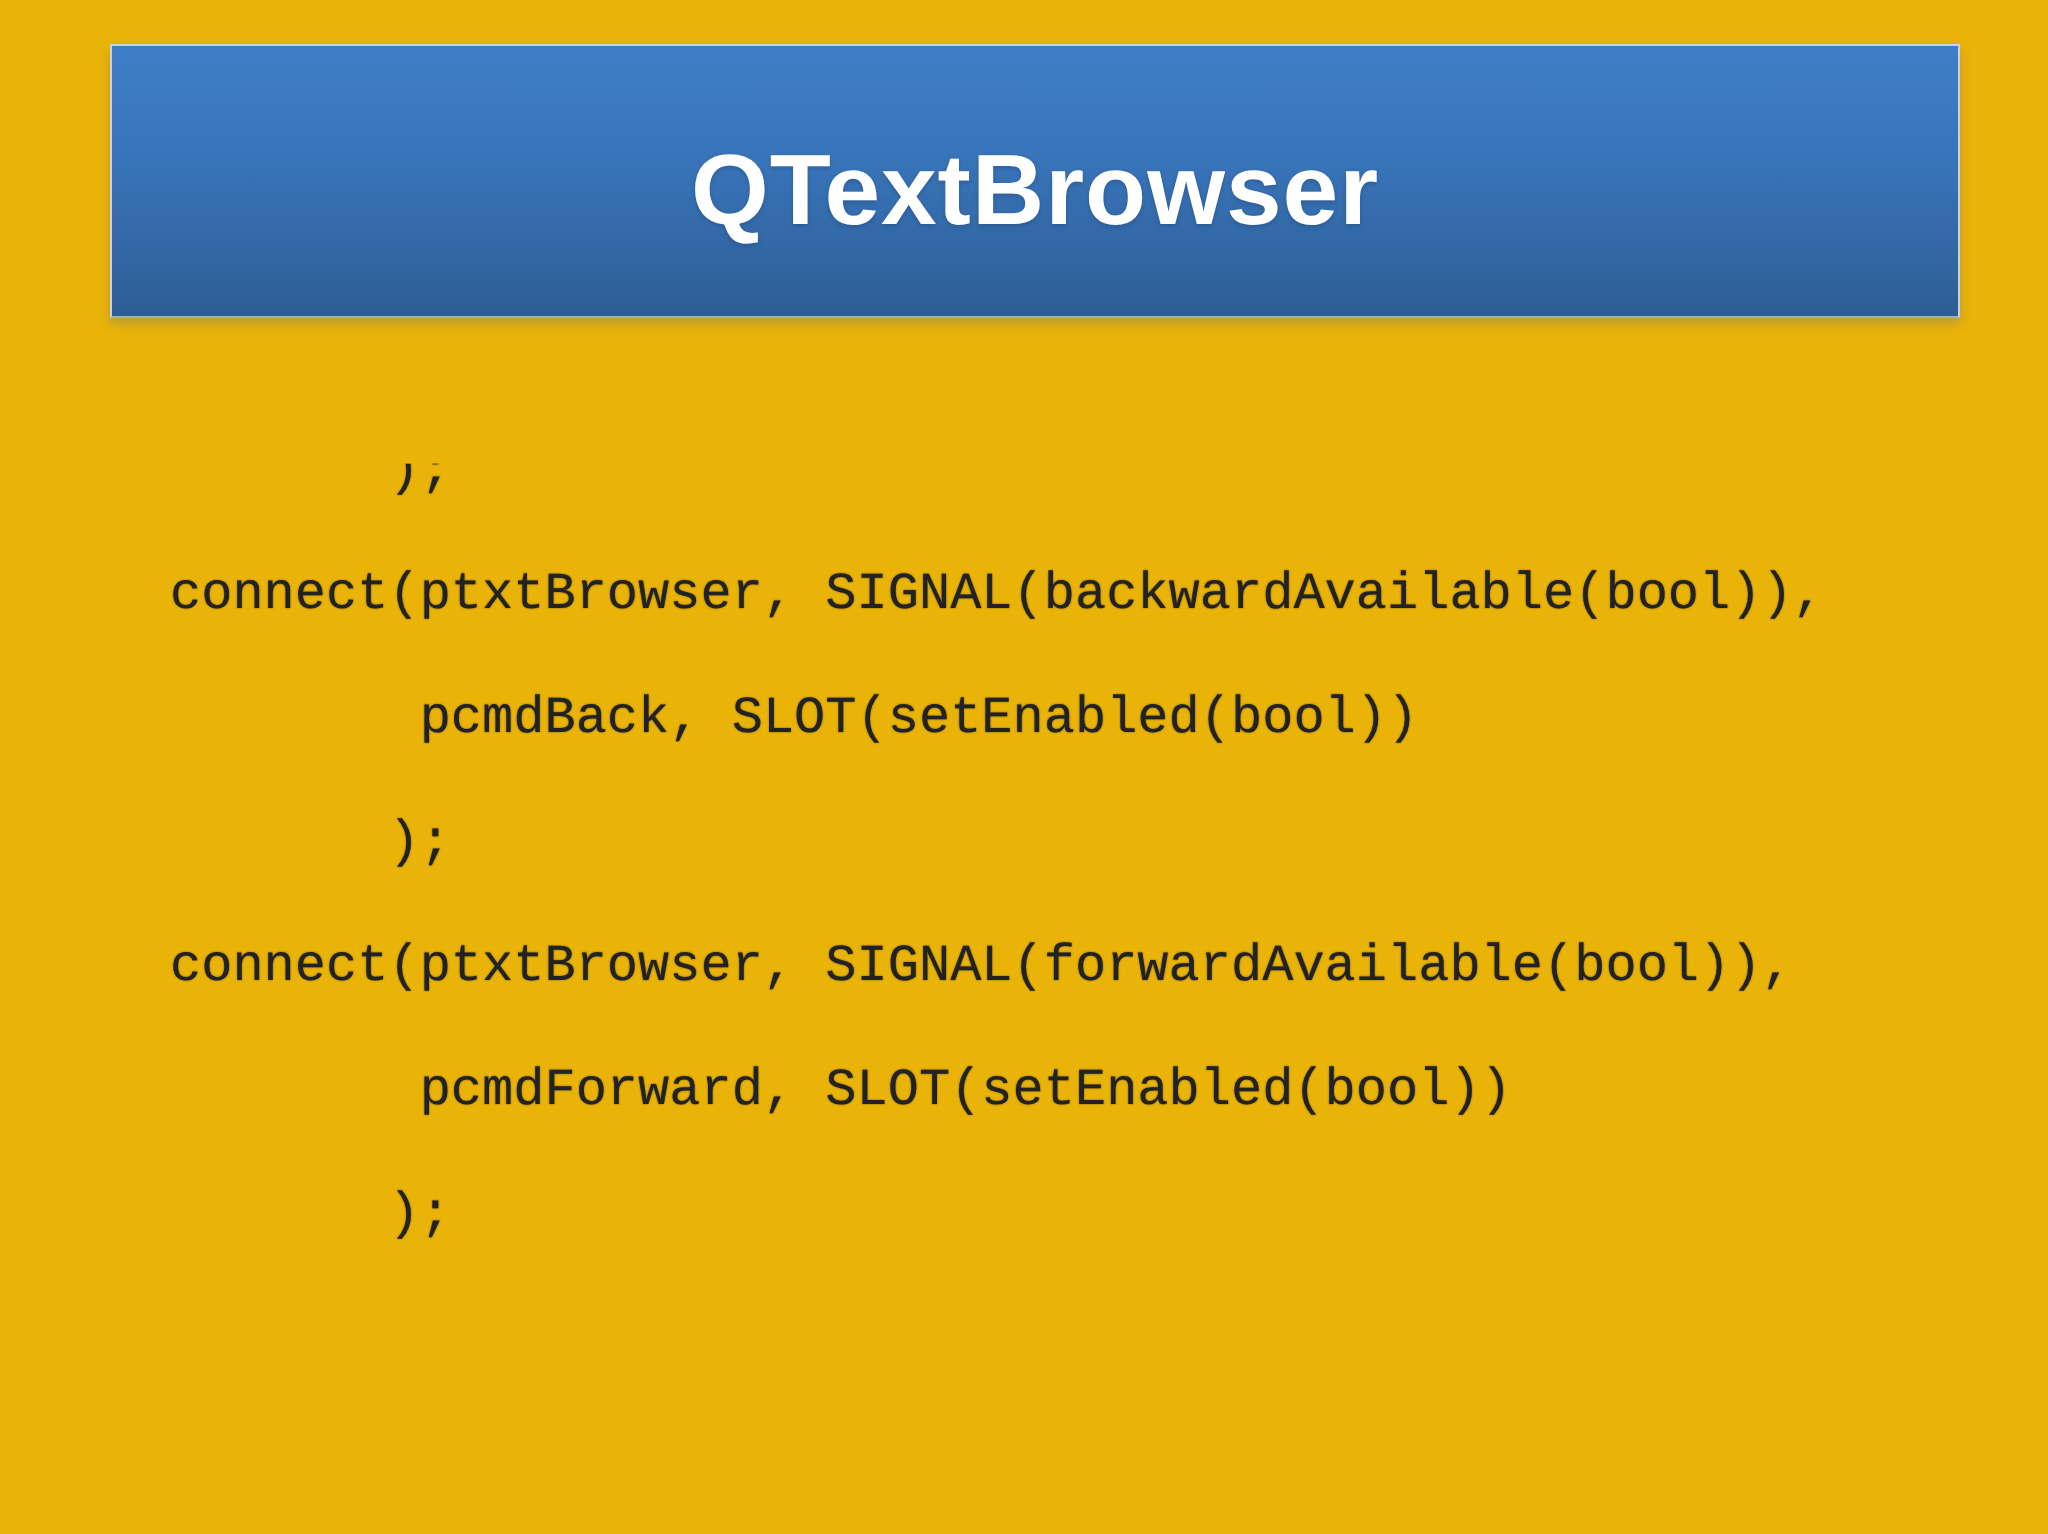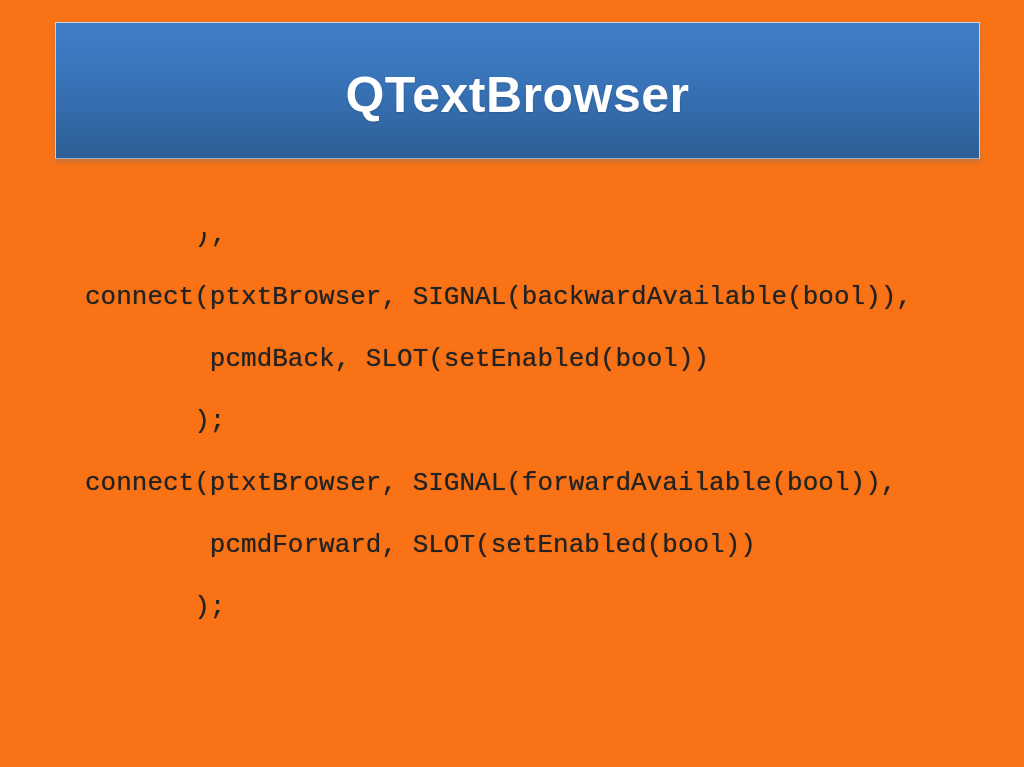--- a/index.html
+++ b/index.html
@@ -10,21 +10,21 @@
     width: 1024px;
     height: 767px;
     position: relative;
     overflow: hidden;
     background: #ffffff;
     font-family: "Liberation Sans", sans-serif;
   }
   .slide {
     position: absolute;
     inset: 0;
-    background: #f97316;
+    background: #eab308;
   }
   
   .banner {
     position: absolute;
     left: 55px;
     top: 22px;
     width: 925px;
     height: 137px;
     box-sizing: border-box;
     background: linear-gradient(180deg,

